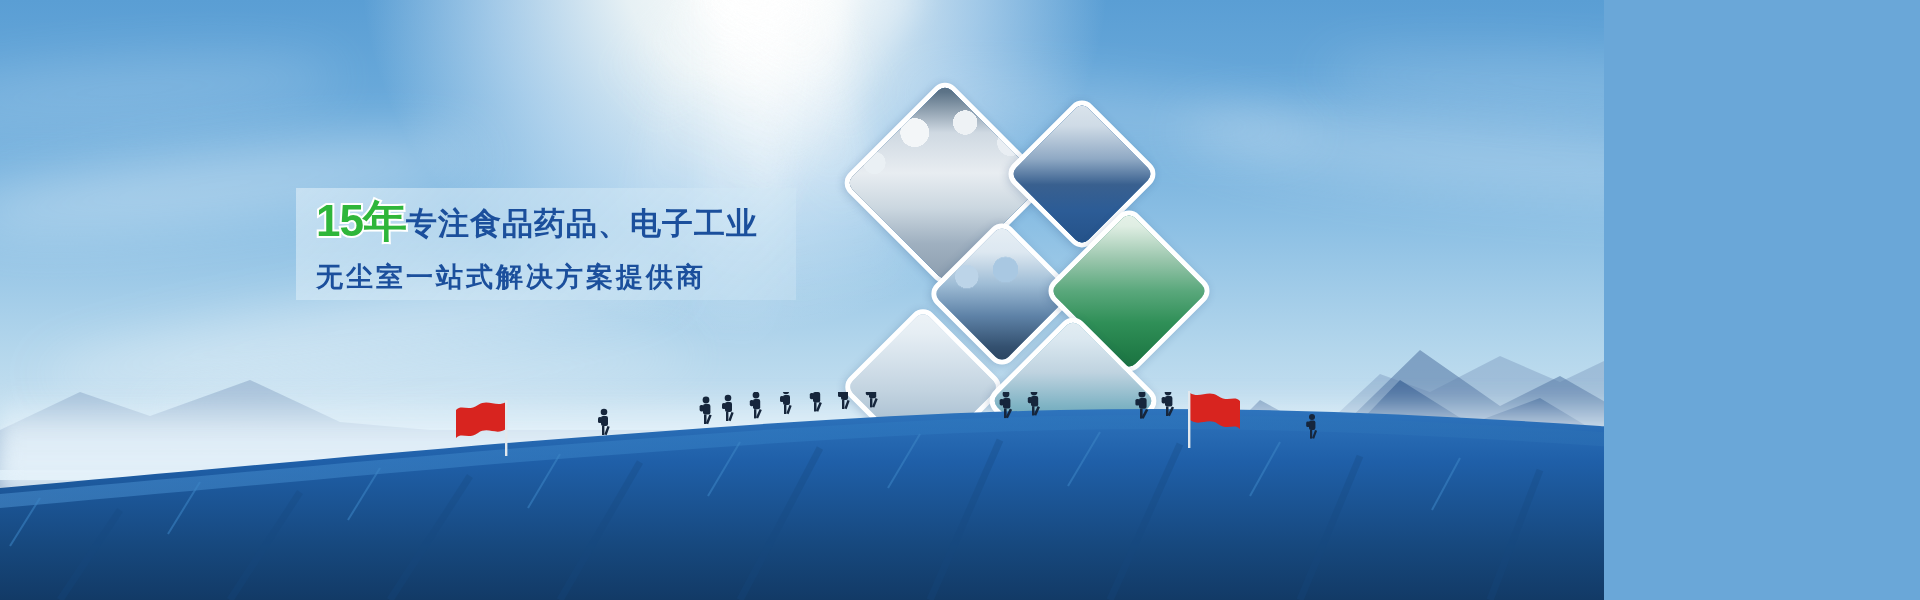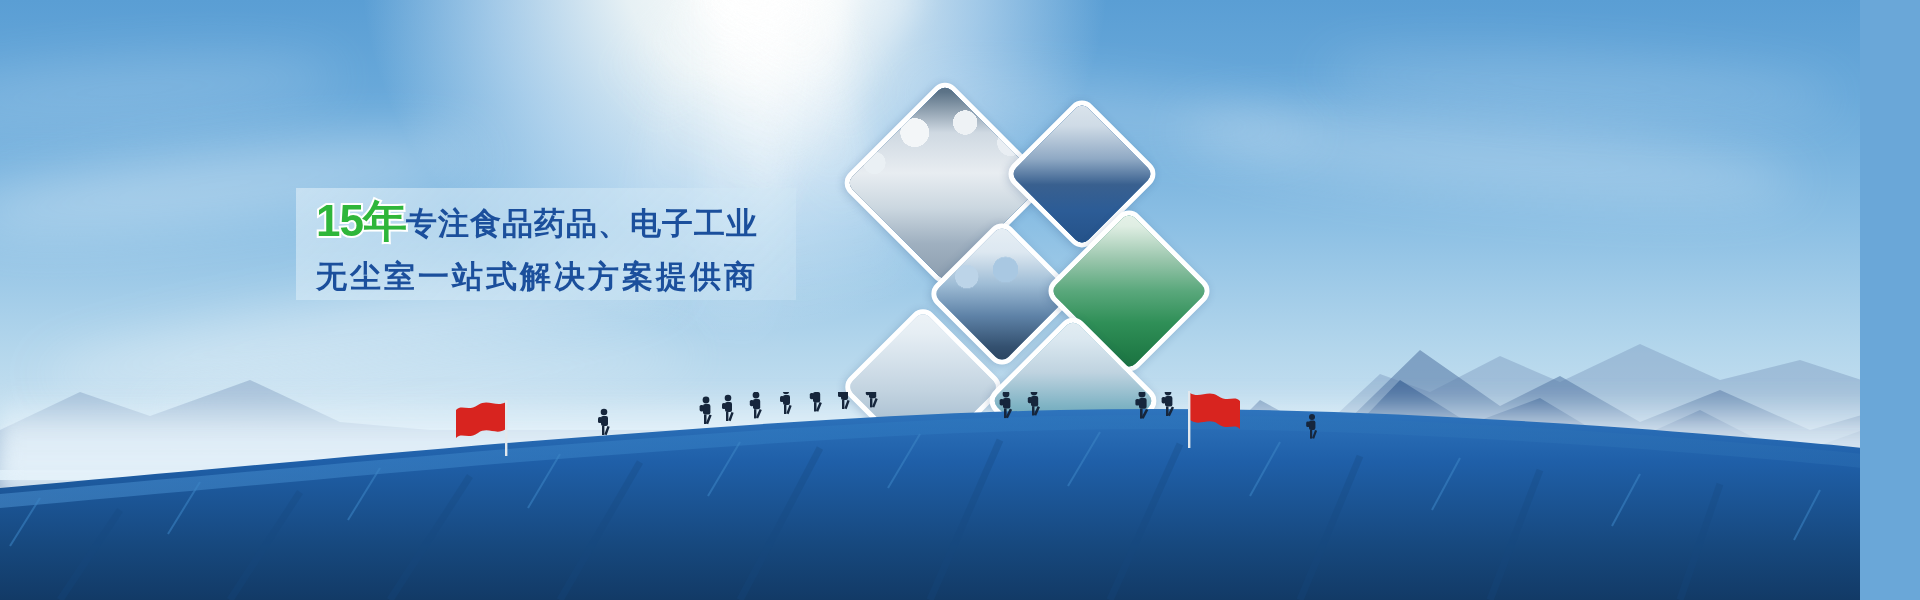--- a/index.html
+++ b/index.html
@@ -1,19 +1,19 @@
 <!DOCTYPE html>
 <html><head>
 <meta charset="utf-8">
 <style>
   * { margin:0; padding:0; box-sizing:border-box; }
   html,body { width:1920px; height:600px; overflow:hidden; background:#6aa7d8;
     font-family:"Liberation Sans","DejaVu Sans",sans-serif; }
 
-  #banner { position:relative; width:1860px; height:600px; overflow:hidden; }
+  #banner { position:relative; width:1604px; height:600px; overflow:hidden; }
 
   
   .sky{position:absolute;inset:0;
     background:
       radial-gradient(circle 520px at 735px -40px, rgba(255,255,252,.98) 0%, rgba(255,255,250,.85) 22%, rgba(244,250,255,.45) 48%, rgba(235,246,255,0) 72%),
       linear-gradient(180deg,#5a9ed4 0%, #69a9da 16%, #8dc0e4 38%, #b3d6ec 58%, #cfe5f2 74%, #dbebf5 88%, #e3f0f8 100%);
   }
   
   .ray{position:absolute;top:-60px;transform-origin:50% 0%;
     background:linear-gradient(180deg, rgba(255,255,255,.75) 0%, rgba(255,255,255,.30) 35%, rgba(255,255,255,0) 85%);
@@ -47,21 +47,21 @@
     background:linear-gradient(135deg, rgba(222,238,248,.62) 0%, rgba(214,234,246,.52) 45%, rgba(206,230,244,.42) 100%);
     backdrop-filter:blur(1px);}
   .headline{position:absolute;left:316px;top:198px;width:470px;
     line-height:46px;white-space:nowrap;}
   .l1,.l2{display:block;}
   .years{font-size:44px;font-weight:bold;color:#2fb63a;letter-spacing:-1px;
     -webkit-text-stroke:4px #ffffff;paint-order:stroke fill;
     text-shadow:0 1px 0 rgba(255,255,255,.9);vertical-align:-2px;}
   .t1{font-size:31px;font-weight:bold;color:#1b4f9c;letter-spacing:1px;}
   .l2{margin-top:2px;}
-  .t2{font-size:31px;font-weight:bold;color:#1b4f9c;letter-spacing:3px;}
+  .t2{font-size:27px;font-weight:bold;color:#1b4f9c;letter-spacing:3px;}
 
   
   .collage{position:absolute;left:830px;top:80px;width:470px;height:400px;}
   .dia{position:absolute;transform:rotate(45deg);overflow:hidden;
     border:5px solid #ffffff;border-radius:14px;
     box-shadow:0 2px 9px rgba(30,70,120,.22);}
   .dia .inner{position:absolute;inset:-40%;transform:rotate(-45deg);
     background-size:cover;background-position:center;}
 
   

